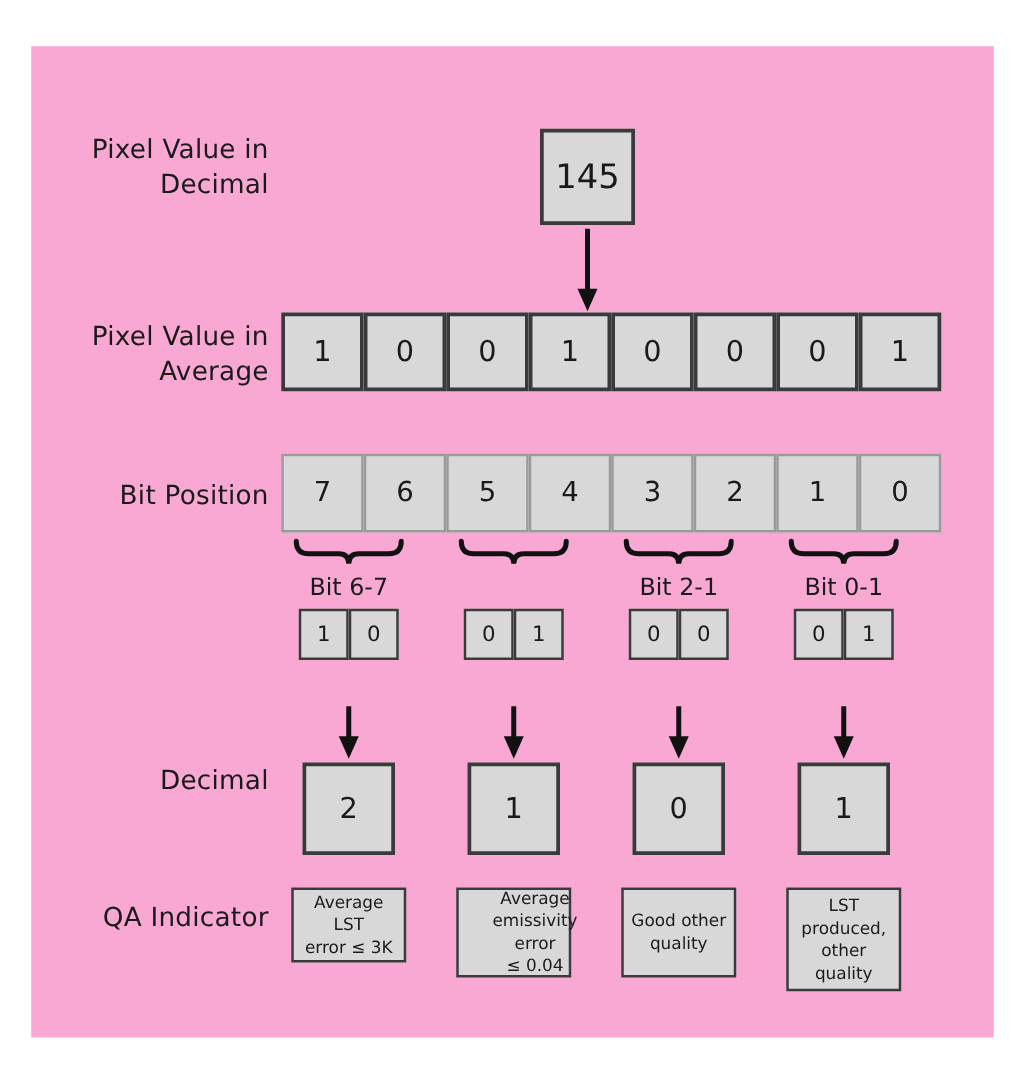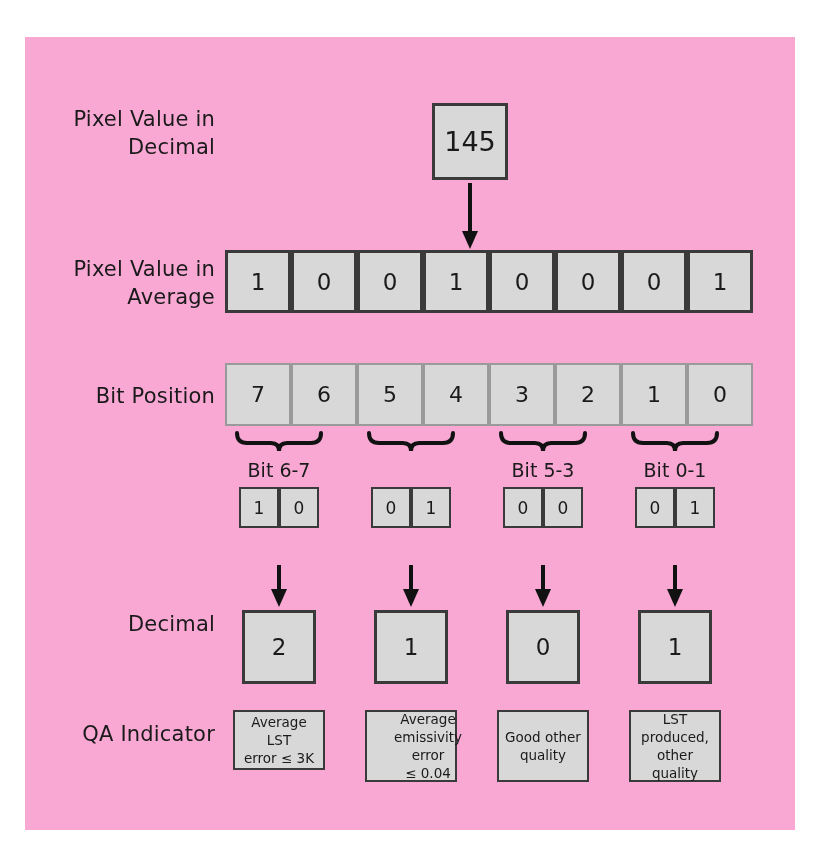--- a/index.html
+++ b/index.html
@@ -162,21 +162,21 @@
   <div class="bitpos-box" style="left:266px; top:326px; width:66px; height:63px;">6</div>
   <div class="bitpos-box" style="left:332px; top:326px; width:66px; height:63px;">5</div>
   <div class="bitpos-box" style="left:398px; top:326px; width:66px; height:63px;">4</div>
   <div class="bitpos-box" style="left:464px; top:326px; width:66px; height:63px;">3</div>
   <div class="bitpos-box" style="left:530px; top:326px; width:66px; height:63px;">2</div>
   <div class="bitpos-box" style="left:596px; top:326px; width:66px; height:63px;">1</div>
   <div class="bitpos-box" style="left:662px; top:326px; width:66px; height:63px;">0</div>
 
   <div class="group-label" style="left:194px; top:422px;">Bit 6-7</div>
   <div class="group-label" style="left:326px; top:422px;margin-top:35px;">Bit 4-5</div>
-  <div class="group-label" style="left:458px; top:422px;">Bit 5-3</div>
+  <div class="group-label" style="left:458px; top:422px;">Bit 2-1</div>
   <div class="group-label" style="left:590px; top:422px;">Bit 0-1</div>
 
   <div class="box pair-box" style="left:214px; top:450px; width:40px; height:41px;">1</div>
   <div class="box pair-box" style="left:254px; top:450px; width:40px; height:41px;">0</div>
 
   <div class="box pair-box" style="left:346px; top:450px; width:40px; height:41px;">0</div>
   <div class="box pair-box" style="left:386px; top:450px; width:40px; height:41px;">1</div>
 
   <div class="box pair-box" style="left:478px; top:450px; width:40px; height:41px;">0</div>
   <div class="box pair-box" style="left:518px; top:450px; width:40px; height:41px;">0</div>
@@ -206,19 +206,19 @@
     <span>Average</span>
     <span>emissivity</span>
     <span>error ≤ 0.04</span>
   </div>
 
   <div class="box qa-box" style="left:472px; top:673px; width:92px; height:72px;">
     <span>Good other</span>
     <span>quality</span>
   </div>
 
-  <div class="box qa-box" style="left:604px; top:673px; width:92px; height:72px;">
+  <div class="box qa-box" style="left:604px; top:673px; width:92px; height:83px;">
     <span>LST</span>
     <span>produced,</span>
     <span>other quality</span>
   </div>
 
 </div>
 
 </body></html>

